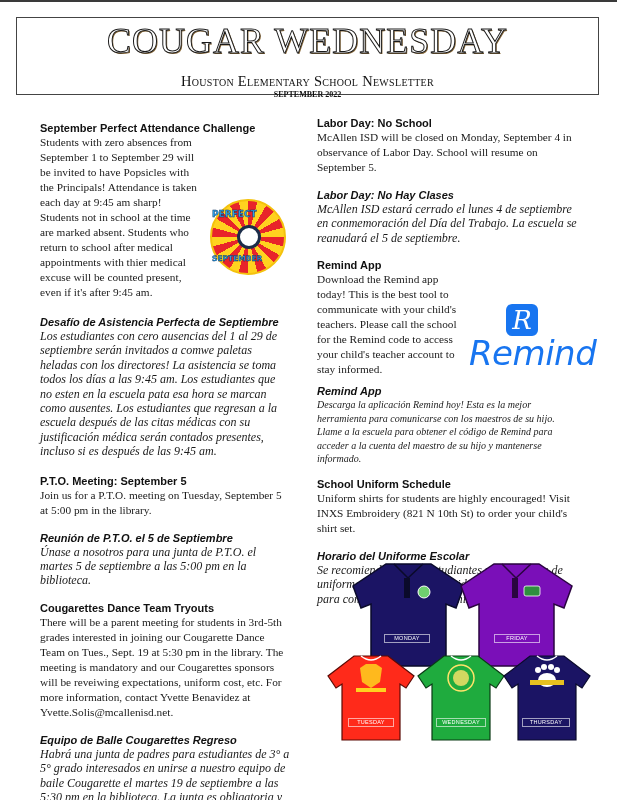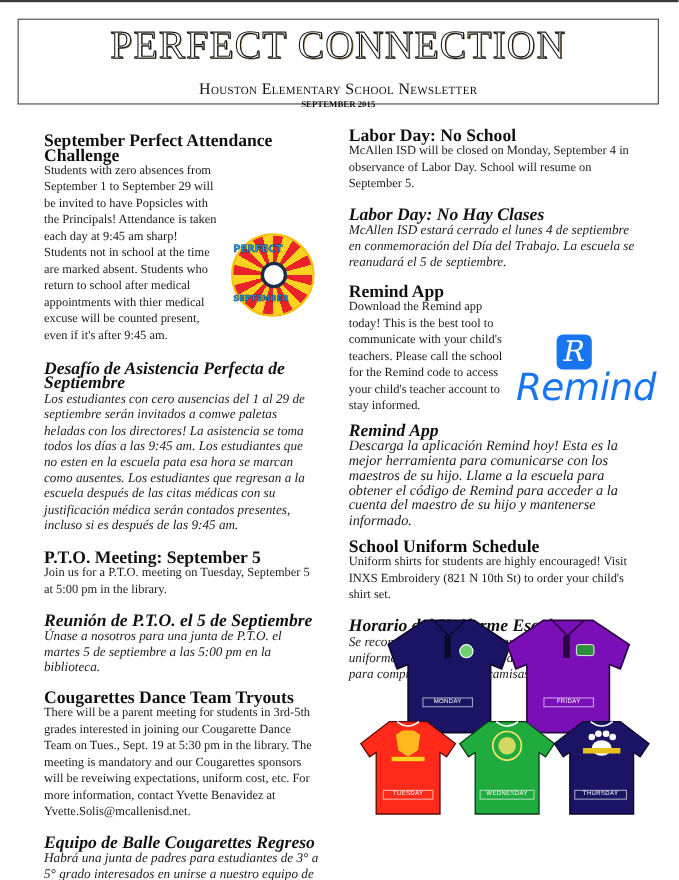--- a/index.html
+++ b/index.html
@@ -11,21 +11,21 @@
   .mast-title { font-family:"Liberation Serif", serif; font-size:36px; letter-spacing:1px; line-height:38px;
                 margin-top:4px; color:#fff; -webkit-text-stroke:1px #1a1a1a;
                 text-shadow:1px 1px 0 #8a6a3a; }
   .mast-sub { font-size:14.5px; line-height:16px; margin-top:13px; letter-spacing:0.3px; font-variant:small-caps; font-weight:normal; color:#111; }
   .mast-date { font-size:8px; font-weight:bold; line-height:12px; color:#111; }
 
   .col { position:absolute; top:122px; }
   .col-left { left:40px; width:250px; }
   .col-right { left:317px; width:262px; }
 
-  .h { font-family:Liberation Serif, serif; font-weight:bold; font-size:16px; line-height:13px; color:#111; }
+  .h { font-family:Liberation Sans, sans-serif; font-weight:bold; font-size:11px; line-height:13px; color:#111; }
   .h.it { font-style:italic; }
   .p { font-size:11.3px; line-height:15px; color:#1a1a1a; }
   .p.es { font-style:italic; font-size:12px; line-height:14.4px; }
   .sec { margin-bottom:14px; }
 
   .wrap-img { float:right; }
   .badge { width:76px; height:76px; border-radius:50%; margin:2px 4px 0 8px; position:relative;
            background: repeating-conic-gradient(#e8242a 0deg 15deg, #ffd21f 15deg 30deg);
            border:2px solid #f4c20d; box-sizing:border-box; }
   .badge .clock { position:absolute; left:25px; top:24px; width:24px; height:24px; border-radius:50%;
@@ -44,23 +44,23 @@
   .shirt { position:absolute; }
   .shirt .lbl { position:absolute; border:1px solid rgba(255,255,255,0.6); color:#fff;
                 font-family:"Liberation Sans", sans-serif; font-size:5.5px; letter-spacing:0.3px; text-align:center; line-height:7px; }
 </style>
 </head>
 <body>
 
 <div class="topbar"></div>
 
 <header class="masthead">
-  <div class="mast-title">PERFECT CONNECTION</div>
+  <div class="mast-title">COUGAR WEDNESDAY</div>
   <div class="mast-sub">Houston Elementary School Newsletter</div>
-  <div class="mast-date">SEPTEMBER 2015</div>
+  <div class="mast-date">SEPTEMBER 2022</div>
 </header>
 
 <section class="col col-left">
   <div class="sec" style="margin-bottom:16px;">
     <div class="h">September Perfect Attendance Challenge</div>
     <div class="p">
       <div class="wrap-img" style="margin-top:62px;">
         <div class="badge">
           <div class="t1">PERFECT</div>
           <div class="clock"></div>
@@ -115,21 +115,21 @@
       <div class="wrap-img" style="margin-top:28px;">
         <div class="remind">
           <div class="sq">R</div>
           <div class="word">Remind</div>
         </div>
       </div>
       <span>Download the Remind app today! This is the best tool to communicate with your child's teachers. Please call the school for the Remind code to access your child's teacher account to stay informed.</span>
     </div>
     <div style="height:8px"></div>
     <div class="h it">Remind App</div>
-    <div class="p es" style="font-size:13px;line-height:13.5px;">Descarga la aplicación Remind hoy! Esta es la mejor herramienta para comunicarse con los maestros de su hijo. Llame a la escuela para obtener el código de Remind para acceder a la cuenta del maestro de su hijo y mantenerse informado.</div>
+    <div class="p es" style="font-size:10px;line-height:13.5px;">Descarga la aplicación Remind hoy! Esta es la mejor herramienta para comunicarse con los maestros de su hijo. Llame a la escuela para obtener el código de Remind para acceder a la cuenta del maestro de su hijo y mantenerse informado.</div>
     <div style="clear:both"></div>
   </div>
 
   <div class="sec">
     <div class="h">School Uniform Schedule</div>
     <div class="p">Uniform shirts for students are highly encouraged! Visit INXS Embroidery (821 N 10th St) to order your child's shirt set.</div>
   </div>
 
   <div class="sec">
     <div class="h it">Horario del Uniforme Escolar</div>

